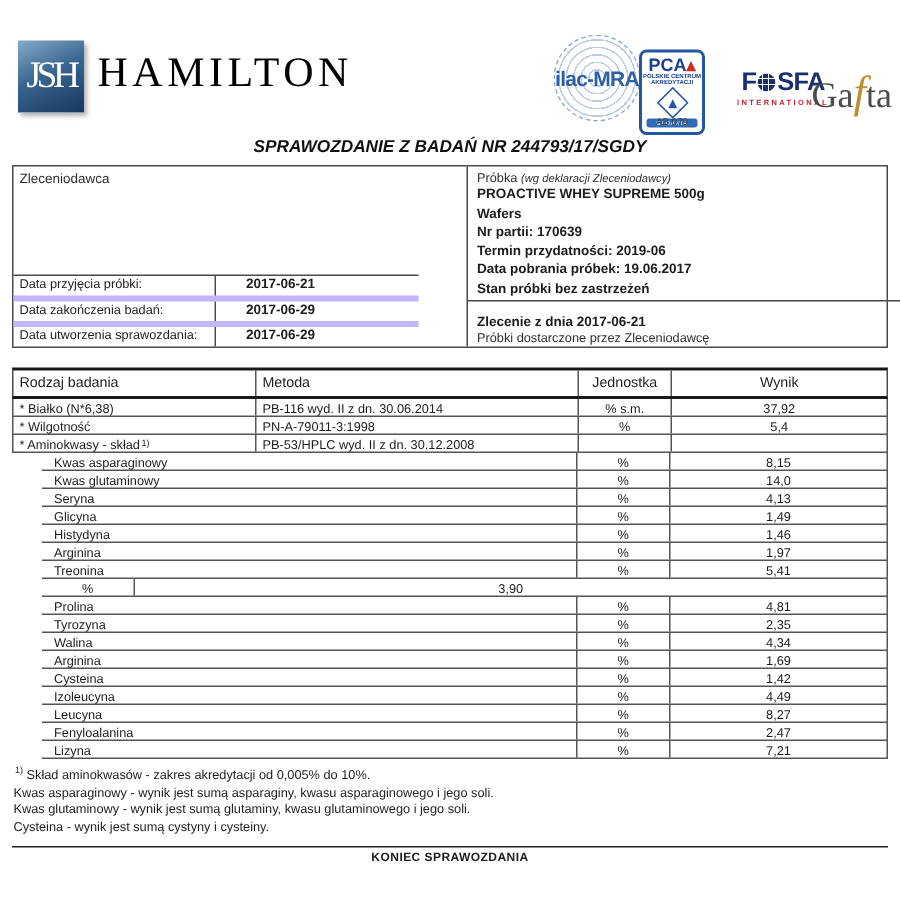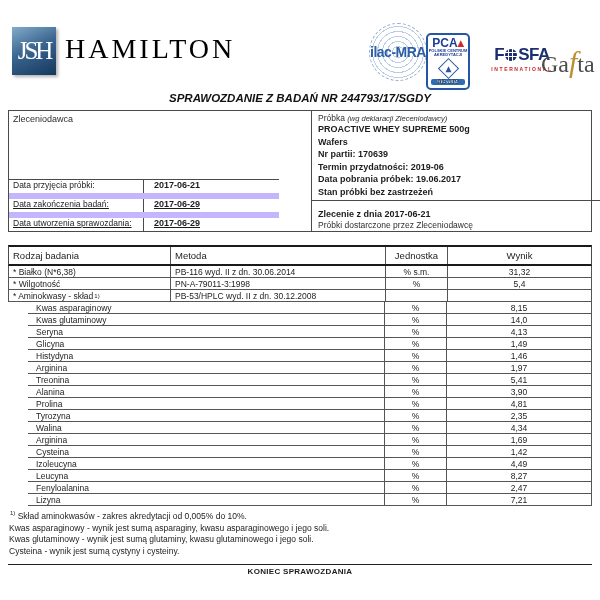--- a/index.html
+++ b/index.html
@@ -50,23 +50,23 @@
   .title{position:absolute;left:0;top:92px;width:600px;text-align:center;
          font-size:11.5px;font-weight:bold;color:#111;font-style:italic;}
 
   
   .info{position:absolute;left:8px;top:110px;width:584px;height:122px;
         border:1px solid #4a4a4a;box-sizing:border-box;}
   .info-left{position:absolute;left:0;top:0;width:270px;height:120px;}
   .zlec-label{position:absolute;left:4px;top:3px;font-size:9px;color:#2e2e2e;text-align:center;}
   .dates{position:absolute;left:0;bottom:0;width:270px;border-top:1px solid #4a4a4a;}
   .drow{display:flex;height:13px;font-size:8.5px;}
-  .drow + .drow{border-top:6px solid #c4b5fd;text-decoration:underline;}
+  .drow + .drow{border-top:4px solid #c4b5fd;}
   .dlabel{width:134px;padding-left:4px;box-sizing:border-box;}
-  .dval{flex:1;border-left:1px solid #4a4a4a;padding-left:10px;font-weight:bold;font-size:9px;}
+  .dval{flex:1;border-left:1px solid #4a4a4a;padding-left:20px;font-weight:bold;font-size:9px;}
   .info-right{position:absolute;left:270px;top:0;width:314px;height:120px;
               border-left:1px solid #4a4a4a;box-sizing:border-box;margin-left:32px;}
   .sample-head{font-size:8.5px;padding:2px 0 0 6px;color:#2e2e2e;}
   .sample-head .note{font-style:italic;font-size:7.5px;}
   .sample-block{border-bottom:1px solid #4a4a4a;padding-bottom:2px;}
   .sample-line{font-size:9px;font-weight:bold;line-height:12.5px;padding-left:6px;}
   .order-line{font-size:9px;font-weight:bold;padding:8px 0 0 6px;}
   .delivery-line{font-size:8.5px;padding:1px 0 0 6px;color:#2e2e2e;}
 
   
@@ -177,21 +177,21 @@
       <div class="c1">Rodzaj badania</div>
       <div class="c2">Metoda</div>
       <div class="c3">Jednostka</div>
       <div class="c4">Wynik</div>
     </div>
 
     <div class="trow main">
       <div class="c1">* Białko (N*6,38)</div>
       <div class="c2">PB-116 wyd. II z dn. 30.06.2014</div>
       <div class="c3">% s.m.</div>
-      <div class="c4">31,32</div>
+      <div class="c4">37,92</div>
     </div>
     <div class="trow main">
       <div class="c1">* Wilgotność</div>
       <div class="c2">PN-A-79011-3:1998</div>
       <div class="c3">%</div>
       <div class="c4">5,4</div>
     </div>
     <div class="trow main">
       <div class="c1">
           <span>* Aminokwasy - skład</span>
@@ -231,21 +231,20 @@
       <div class="ca-name">Arginina</div>
       <div class="ca-unit">%</div>
       <div class="ca-result">1,97</div>
     </div>
     <div class="trow amino">
       <div class="ca-name">Treonina</div>
       <div class="ca-unit">%</div>
       <div class="ca-result">5,41</div>
     </div>
     <div class="trow amino">
-      <div class="ca-name">Alanina</div>
       <div class="ca-unit">%</div>
       <div class="ca-result">3,90</div>
     </div>
     <div class="trow amino">
       <div class="ca-name">Prolina</div>
       <div class="ca-unit">%</div>
       <div class="ca-result">4,81</div>
     </div>
     <div class="trow amino">
       <div class="ca-name">Tyrozyna</div>

